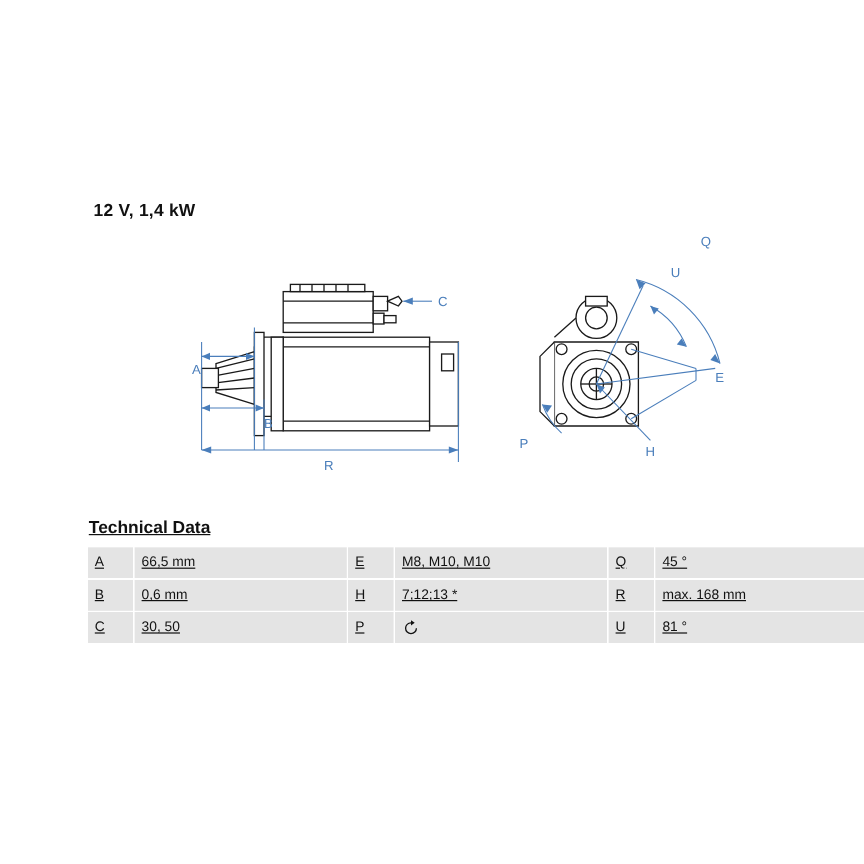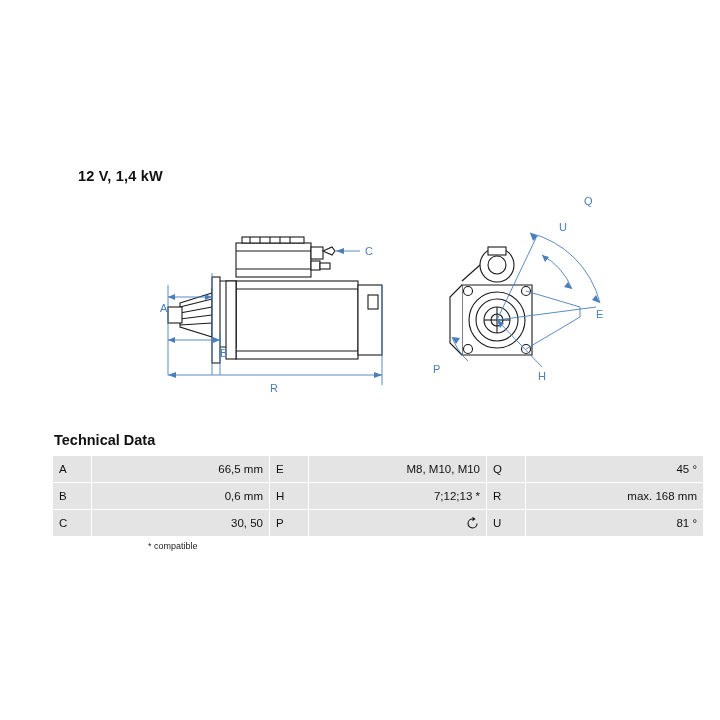--- a/index.html
+++ b/index.html
@@ -32,23 +32,24 @@
   }
   .drawing {
     position: absolute;
     left: 60px;
     top: 185px;
     width: 600px;
     height: 240px;
   }
   .tech-wrap {
     position: absolute;
-    left: 52px;
+    left: 72px;
     top: 432px;
     width: 580px;
+    text-decoration: underline;
   }
   .tech-title {
     font-size: 14.5px;
     font-weight: bold;
     color: #111111;
     margin: 0 0 7px 2px;
   }
   table.tech {
     border-collapse: collapse;
     width: 580px;
@@ -65,21 +66,20 @@
     white-space: nowrap;
     overflow: hidden;
   }
   td.key {
     width: 26px;
     text-align: left;
     padding-left: 9px;
   }
   td.val {
     width: 165px;
-    text-align: right;
   }
   .footnote {
     font-size: 9px;
     color: #222222;
     margin-top: 4px;
     margin-left: 96px;
   }
   .pict-cell {
     display: inline-block;
     width: 15px;
@@ -249,16 +249,15 @@
                 <path d="M12 7.5 A 4.5 4.5 0 1 1 7.5 3" fill="none" stroke="#111111" stroke-width="1.1"></path>
                 <path d="M7.5 0.8 L7.5 5.2 L10.6 3 Z" fill="#111111"></path>
               </svg>
             </span>
           </td>
           <td class="key">U</td>
           <td class="val">81 °</td>
         </tr>
       </tbody>
     </table>
-    <div class="footnote">* compatible</div>
   </div>
 
 </div>
 
 </body></html>

